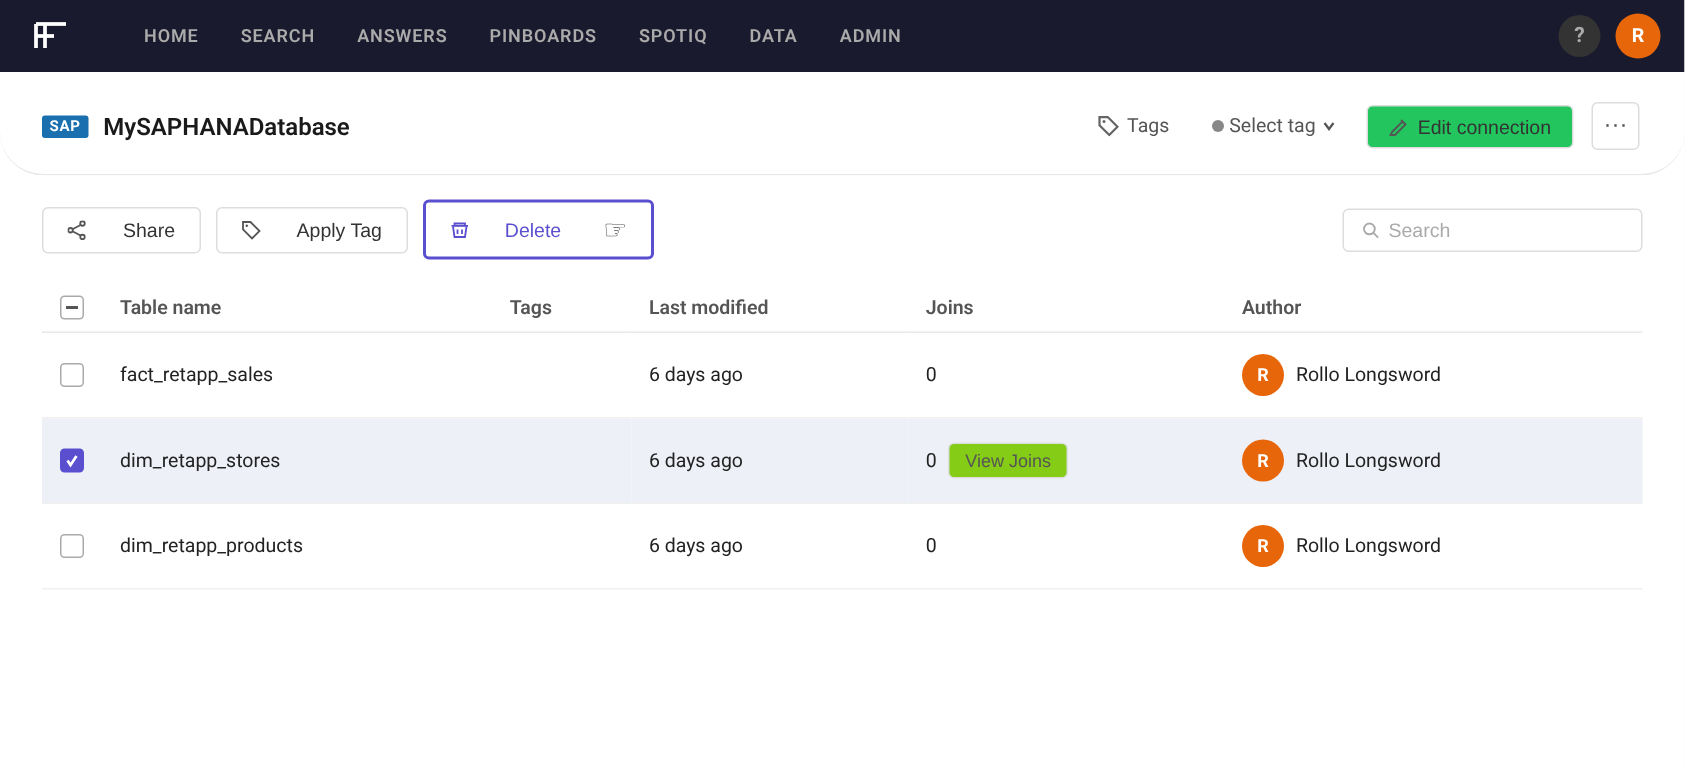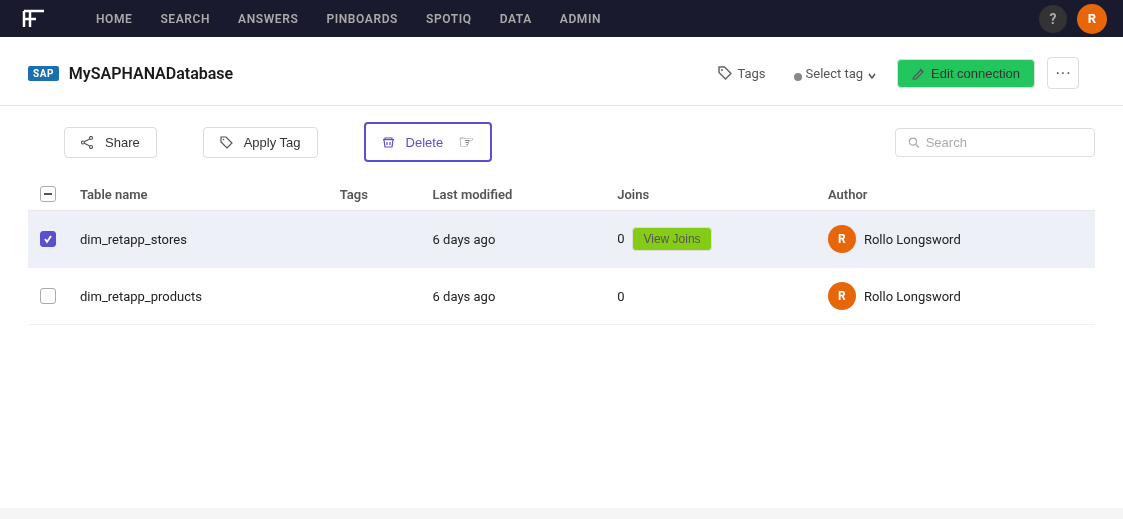--- a/index.html
+++ b/index.html
@@ -1,21 +1,21 @@
 <!DOCTYPE html>
 <html><head>
   <meta charset="utf-8">
   <style>
     * { box-sizing: border-box; margin: 0; padding: 0; }
     body { font-family: -apple-system, BlinkMacSystemFont, 'Segoe UI', Roboto, sans-serif; background: #f5f5f5; }
 
     
     .navbar {
       background: #1a1a2e;
-      height: 37px;
+      height: 48px;
       display: flex;
       align-items: center;
       padding: 0 16px;
       gap: 24px;
     }
     .nav-logo {
       display: flex;
       align-items: center;
       margin-right: 8px;
     }
@@ -64,22 +64,23 @@
       background: #fff;
       margin: 0;
       padding: 0;
       min-height: calc(519px - 48px);
     }
 
     
     .page-header {
       display: flex;
       align-items: center;
-      padding: 20px 44px 16px 28px;
+      padding: 20px 30px 16px 28px;
       border-bottom: 1px solid #e8e8e8;
+      border-radius: 29px;
     }
     .page-title-area {
       display: flex;
       align-items: center;
       gap: 10px;
       flex: 1;
     }
     .sap-badge {
       background: #1a6faf;
       color: #fff;
@@ -104,21 +105,21 @@
       align-items: center;
       gap: 5px;
       color: #555;
       font-size: 13px;
       cursor: pointer;
       padding: 5px 8px;
       border-radius: 4px;
     }
     .select-tag-btn {
       display: flex;
-      align-items: flex-end;
+      align-items: center;
       gap: 4px;
       color: #555;
       font-size: 13px;
       cursor: pointer;
       padding: 5px 8px;
       border-radius: 4px;
       position: relative;
     }
     .select-tag-btn .dot {
       width: 8px; height: 8px;
@@ -152,29 +153,28 @@
     
     .toolbar {
       display: flex;
       align-items: center;
       padding: 16px 28px;
       gap: 10px;
     }
     .toolbar-btn {
       display: flex;
       align-items: center;
-      gap: 11px;
+      gap: 24px;
       padding: 7px 16px;
       border: 1px solid #ddd;
       border-radius: 4px;
       background: #fff;
       font-size: 13px;
       color: #333;
       cursor: pointer;
-      margin-left: 36px;
     }
     .toolbar-btn.active {
       border-color: #5a4fcf;
       border-width: 2px;
       color: #5a4fcf;
     }
     .toolbar-search {
       margin-left: auto;
       display: flex;
       align-items: center;
@@ -378,20 +378,35 @@
             <div class="checkbox indeterminate"></div>
           </th>
           <th>Table name</th>
           <th>Tags</th>
           <th>Last modified</th>
           <th>Joins</th>
           <th>Author</th>
         </tr>
       </thead>
       <tbody id="table-body">
+      <tr>
+            <td class="checkbox-cell">
+              <div class="checkbox"></div>
+            </td>
+            <td>fact_retapp_sales</td>
+            <td></td>
+            <td>6 days ago</td>
+            <td style="white-space: nowrap;">0</td>
+            <td>
+              <div class="author-cell">
+                <div class="author-avatar">R</div>
+                <span>Rollo Longsword</span>
+              </div>
+            </td>
+          </tr>
           <tr class="selected">
             <td class="checkbox-cell">
               <div class="checkbox checked">
                 <svg width="10" height="10" viewBox="0 0 10 10">
                   <polyline points="2,5 4,8 8,2" stroke="#fff" stroke-width="1.8" fill="none"></polyline>
                 </svg>
               </div>
             </td>
             <td>dim_retapp_stores</td>
             <td></td>

